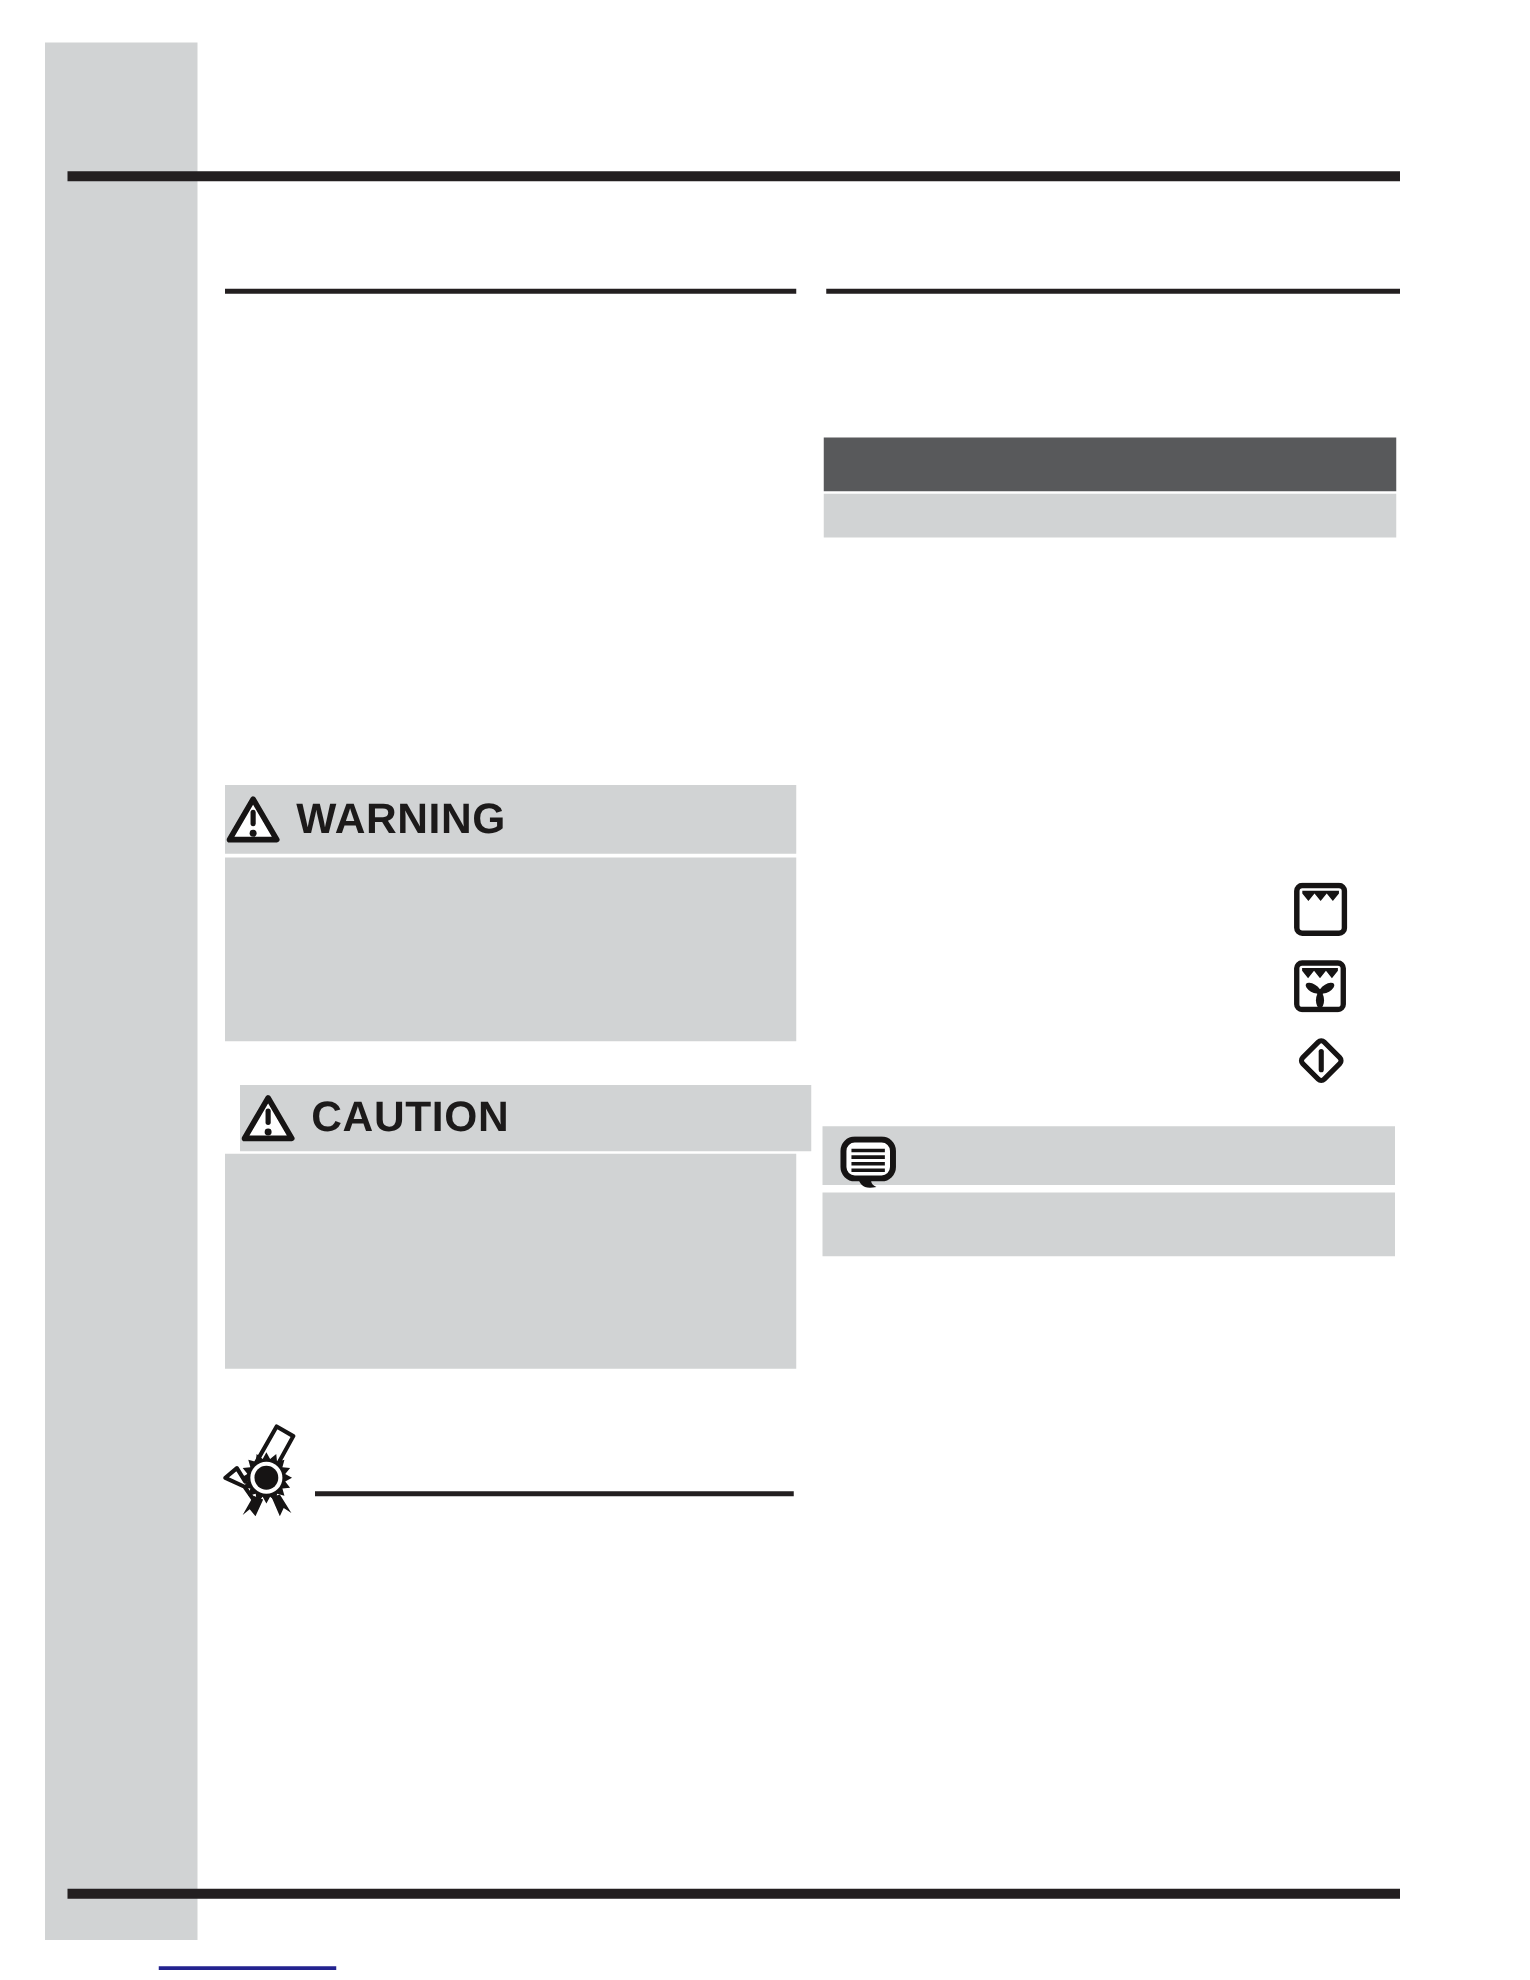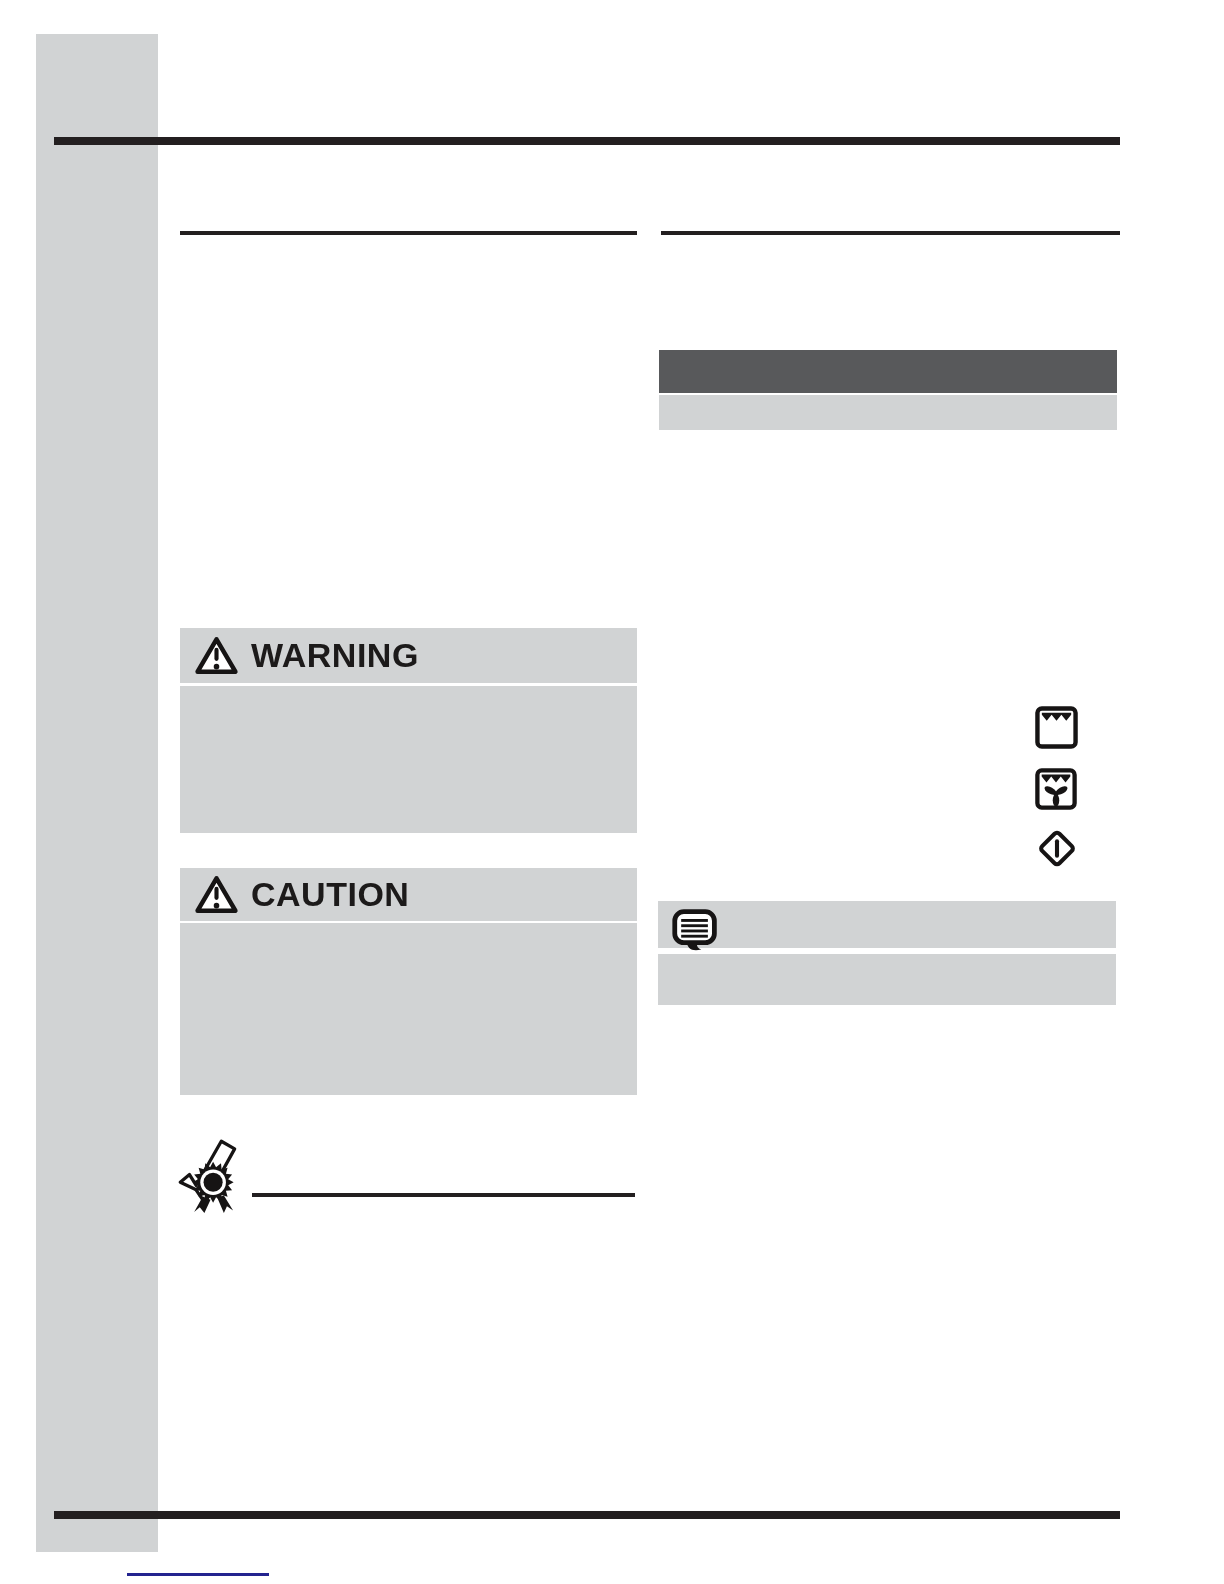--- a/index.html
+++ b/index.html
@@ -10,25 +10,25 @@
   .abs{position:absolute;}
   .sidebar{left:36px;top:34px;width:122px;height:1518px;background:#d1d3d4;}
   .rule{background:#231f20;}
   .top-rule{left:54px;top:137px;width:1066px;height:8px;}
   .left-col-rule{left:180px;top:231px;width:457px;height:4px;}
   .right-col-rule{left:661px;top:231px;width:459px;height:4px;}
   .bar-dark{left:659px;top:350px;width:458px;height:43px;background:#58595b;}
   .bar-light{left:659px;top:395px;width:458px;height:35px;background:#d1d3d4;}
   .alert-header{
     left:180px;width:457px;background:#d1d3d4;
-    display:flex;align-items:center;gap:12px;padding-left:14px;box-sizing:border-box;
+    display:flex;align-items:center;gap:12px;box-sizing:border-box;
   }
   .warning-header{top:628px;height:55px;}
   .warning-body{left:180px;top:686px;width:457px;height:147px;background:#d1d3d4;}
-  .caution-header{top:868px;height:53px;}
+  .caution-header{top:868px;height:53px;margin-left:12px;}
   .caution-body{left:180px;top:923px;width:457px;height:172px;background:#d1d3d4;}
   .alert-label{
     font-size:34px;font-weight:700;color:#1c1a1a;letter-spacing:0.5px;line-height:1;
     transform:translateY(-1px);
   }
   .sym-bake{left:1035px;top:706px;width:43px;height:43px;}
   .sym-conv{left:1035px;top:768px;width:42px;height:42px;}
   .sym-start{left:1036px;top:829px;width:42px;height:39px;}
   .note-bar1{left:658px;top:901px;width:458px;height:47px;background:#d1d3d4;}
   .note-bar2{left:658px;top:954px;width:458px;height:51px;background:#d1d3d4;}

